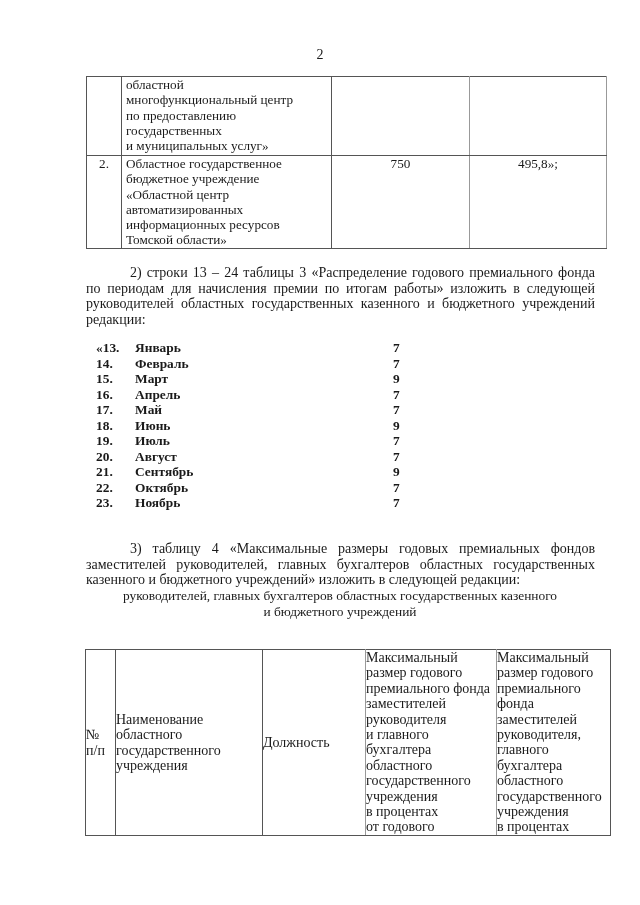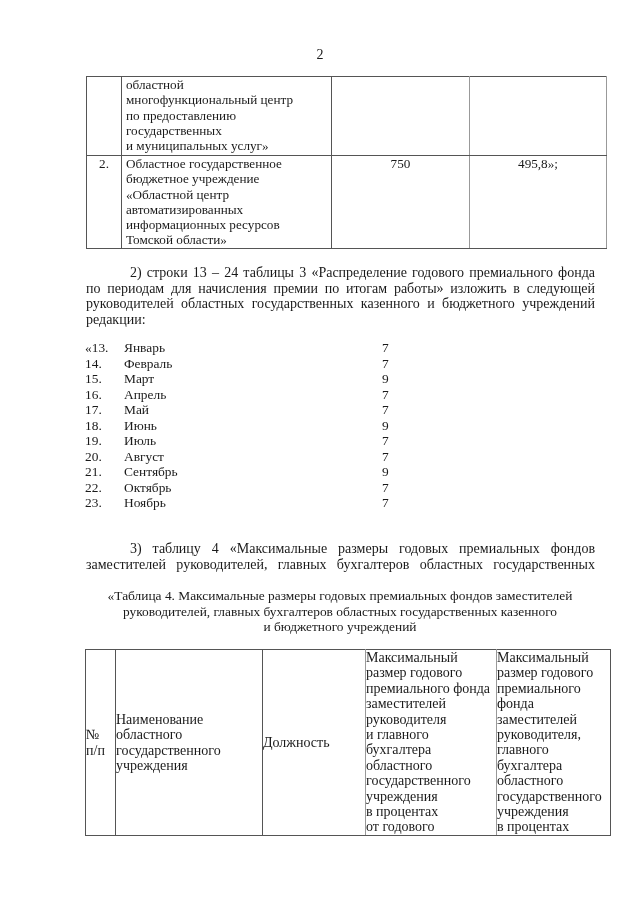--- a/index.html
+++ b/index.html
@@ -22,21 +22,21 @@
   #t1 .r2 td { height: 91px; }
   #t1 .num { font-weight: normal; }
 
   .para { position: absolute; left: 86px; width: 509px; text-align: justify; line-height: 15.5px; font-size: 14px; }
   .para .indent { display: inline-block; width: 44px; }
   .para-justify-last { text-align-last: justify; }
 
   #p2 { top: 265px; }
   #p3 { top: 541px; }
 
-  .list { position: absolute; left: 85px; top: 340px; width: 340px; }
+  .list { position: absolute; left: 96px; top: 340px; width: 340px; font-weight: bold; }
   .list-row { position: relative; height: 15.5px; line-height: 15.5px; font-size: 13.4px; }
   .list-row .n { position: absolute; left: 0; }
   .list-row .m { position: absolute; left: 39px; }
   .list-row .v { position: absolute; left: 297px; }
 
   .caption { position: absolute; left: 70px; width: 540px; top: 588px; text-align: center; line-height: 15.5px; font-size: 13.4px; }
 
   #t2 { left: 85px; top: 649px; width: 524px; }
   #t2 td { text-align: left; vertical-align: middle; height: 185px; font-size: 14px; line-height: 15.4px; }
   #t2 td.h0 { width: 29px; }
@@ -142,24 +142,24 @@
   <div class="list-row">
       <span class="n">23.</span>
       <span class="m">Ноябрь</span>
       <span class="v">7</span>
     </div>
 </div>
 
 <div class="para" id="p3">
   <div class="para-justify-last"><span class="indent"></span><span>3) таблицу 4 «Максимальные размеры годовых премиальных фондов</span></div>
   <div class="para-justify-last">заместителей руководителей, главных бухгалтеров областных государственных</div>
+  <div>казенного и бюджетного учреждений» изложить в следующей редакции:</div>
 </div>
 
 <div class="caption">
-  <div>«Таблица 4. Максимальные размеры годовых премиальных фондов заместителей</div>
   <div>руководителей, главных бухгалтеров областных государственных казенного</div>
   <div>и бюджетного учреждений</div>
 </div>
 
 <table id="t2">
   <tbody>
       <tr>
     <td class="h0">
       <span class="line">№</span>
       <span class="line">п/п</span>

